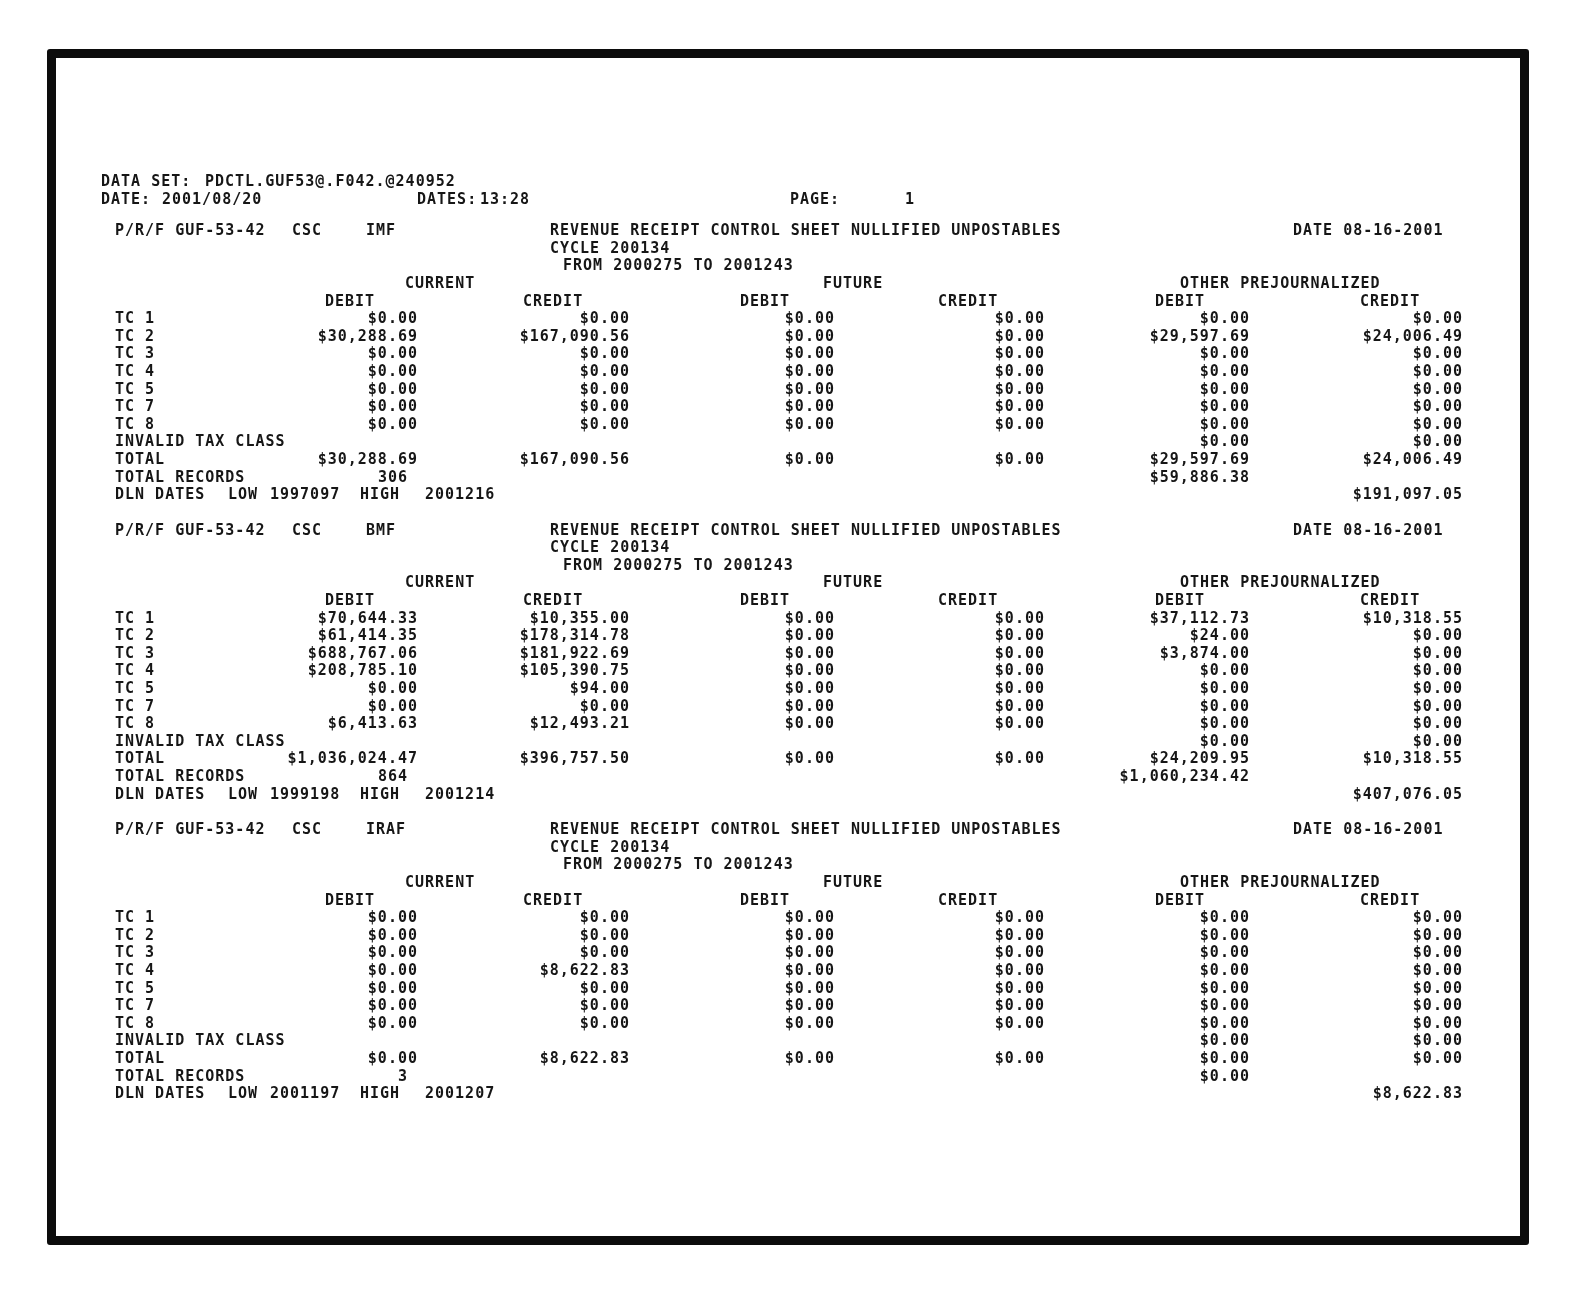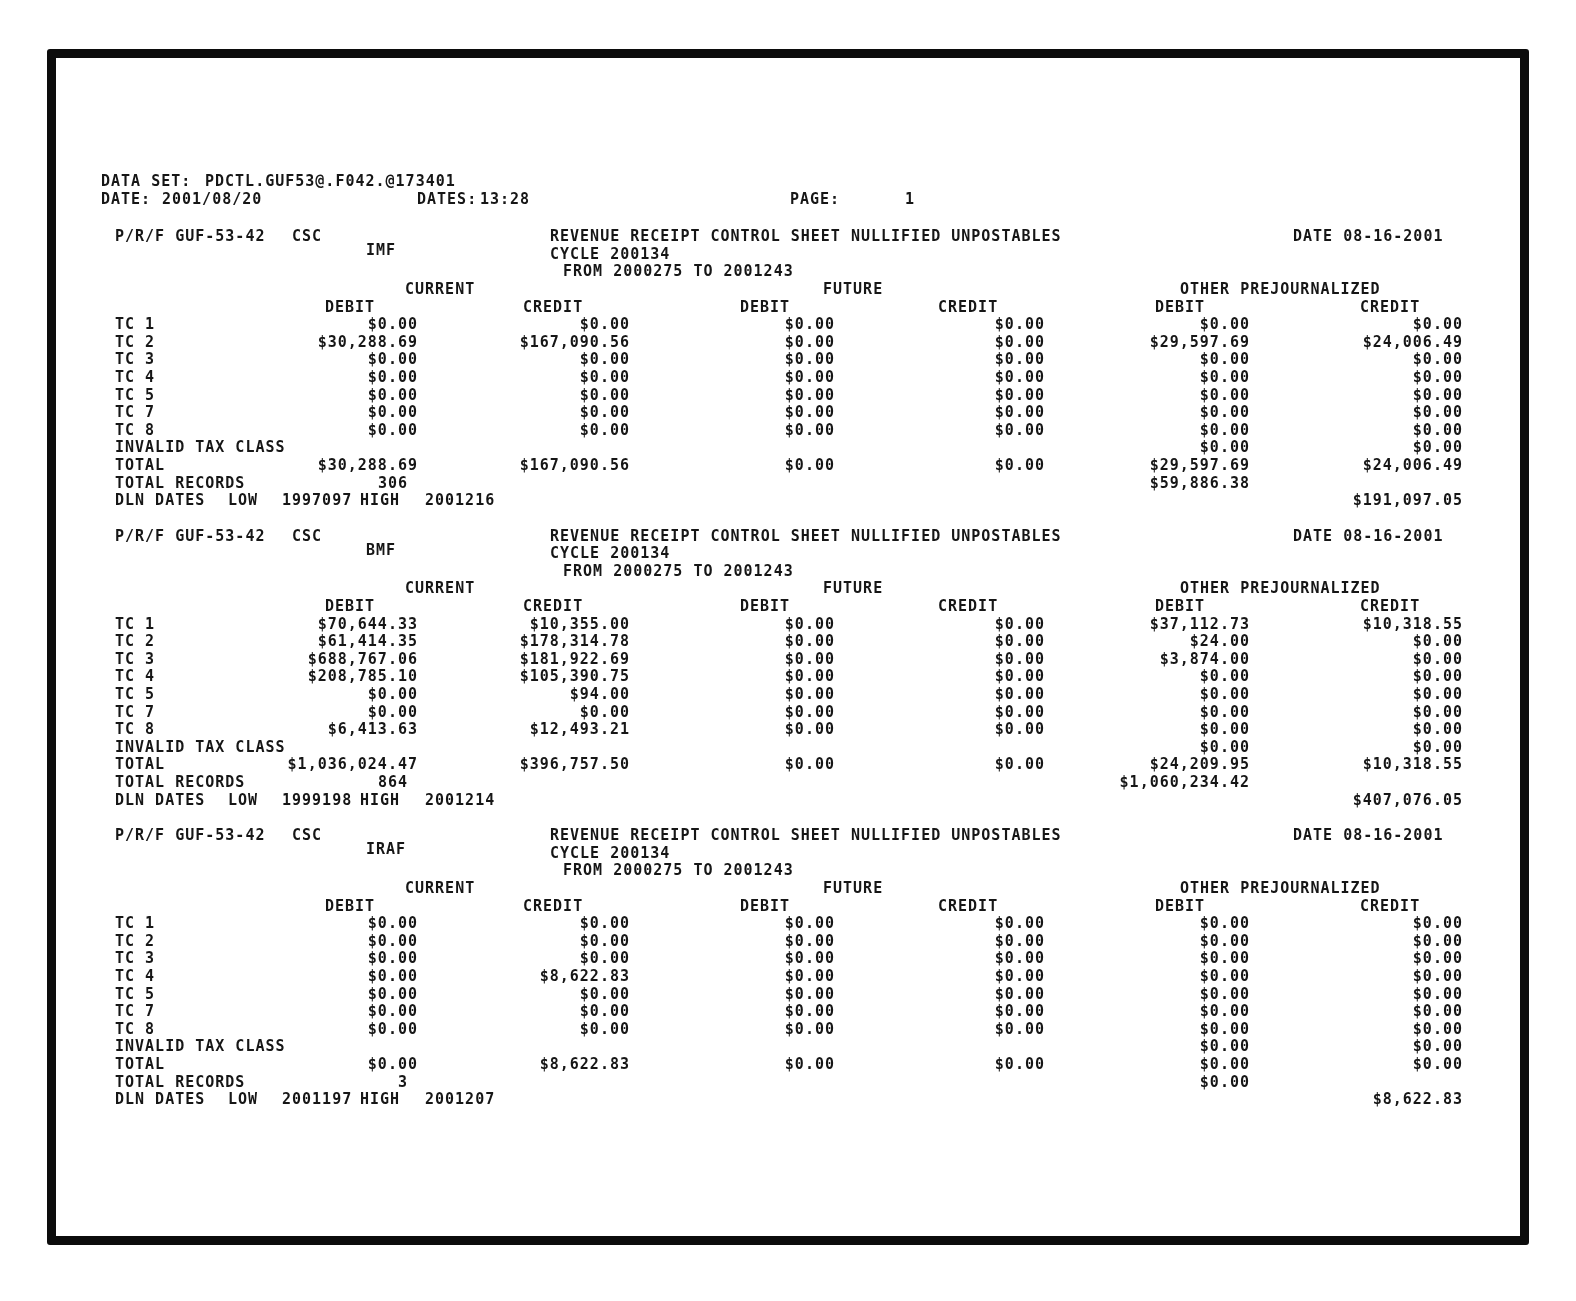--- a/index.html
+++ b/index.html
@@ -34,59 +34,59 @@
   .c1 { left: 270px;  width: 148px; }
   .c2 { left: 480px;  width: 150px; }
   .c3 { left: 685px;  width: 150px; }
   .c4 { left: 895px;  width: 150px; }
   .c5 { left: 1090px; width: 160px; }
   .c6 { left: 1303px; width: 160px; }
   .c1r { left: 270px; width: 138px; } 
   
   .x-label    { left: 115px; }
   .x-site     { left: 292px; text-align: center; }
-  .x-mf       { left: 366px; margin-top: 14px; }
+  .x-mf       { left: 366px; }
   .x-title    { left: 550px; }
   .x-date     { left: 1293px; }
   .x-cycle    { left: 550px; }
   .x-range    { left: 563px; }
   .x-g1 { left: 405px; }
   .x-g2 { left: 823px; }
   .x-g3 { left: 1180px; }
   .x-h1 { left: 325px; }
   .x-h2 { left: 523px; }
   .x-h3 { left: 740px; }
   .x-h4 { left: 938px; }
   .x-h5 { left: 1155px; }
   .x-h6 { left: 1360px; }
   .x-dln-low-l  { left: 228px; }
-  .x-dln-low    { left: 270px; margin-left: 12px; }
+  .x-dln-low    { left: 270px; }
   .x-dln-high-l { left: 360px; }
   .x-dln-high   { left: 425px; text-align: right; }
   .section { margin-bottom: 18px; }
   .hdr-line1 { position: relative; height: 17.6px; }
-  .hdr-line2 { position: relative; height: 17.6px; margin-bottom: 20px; }
+  .hdr-line2 { position: relative; height: 17.6px; margin-bottom: 14px; }
   .x-ds-label { left: 101px; }
   .x-ds-value { left: 205px; }
   .x-dt-label { left: 101px; }
   .x-dt-value { left: 162px; }
   .x-tm-label { left: 417px; }
   .x-tm-value { left: 480px; }
   .x-pg-label { left: 790px; }
   .x-pg-value { left: 905px; }
 </style>
 </head>
 <body>
 
 <div class="page">
   <div class="frame"></div>
   <div class="content">
     <div class="hdr-line1">
       <span class="abs x-ds-label">DATA SET:</span>
-      <span class="abs x-ds-value">PDCTL.GUF53@.F042.@173401</span>
+      <span class="abs x-ds-value">PDCTL.GUF53@.F042.@240952</span>
     </div>
     <div class="hdr-line2">
       <span class="abs x-dt-label">DATE:</span>
       <span class="abs x-dt-value">2001/08/20</span>
       <span class="abs x-tm-label">DATES:</span>
       <span class="abs x-tm-value">13:28</span>
       <span class="abs x-pg-label">PAGE:</span>
       <span class="abs x-pg-value">1</span>
     </div>
     <div id="sections-host">

